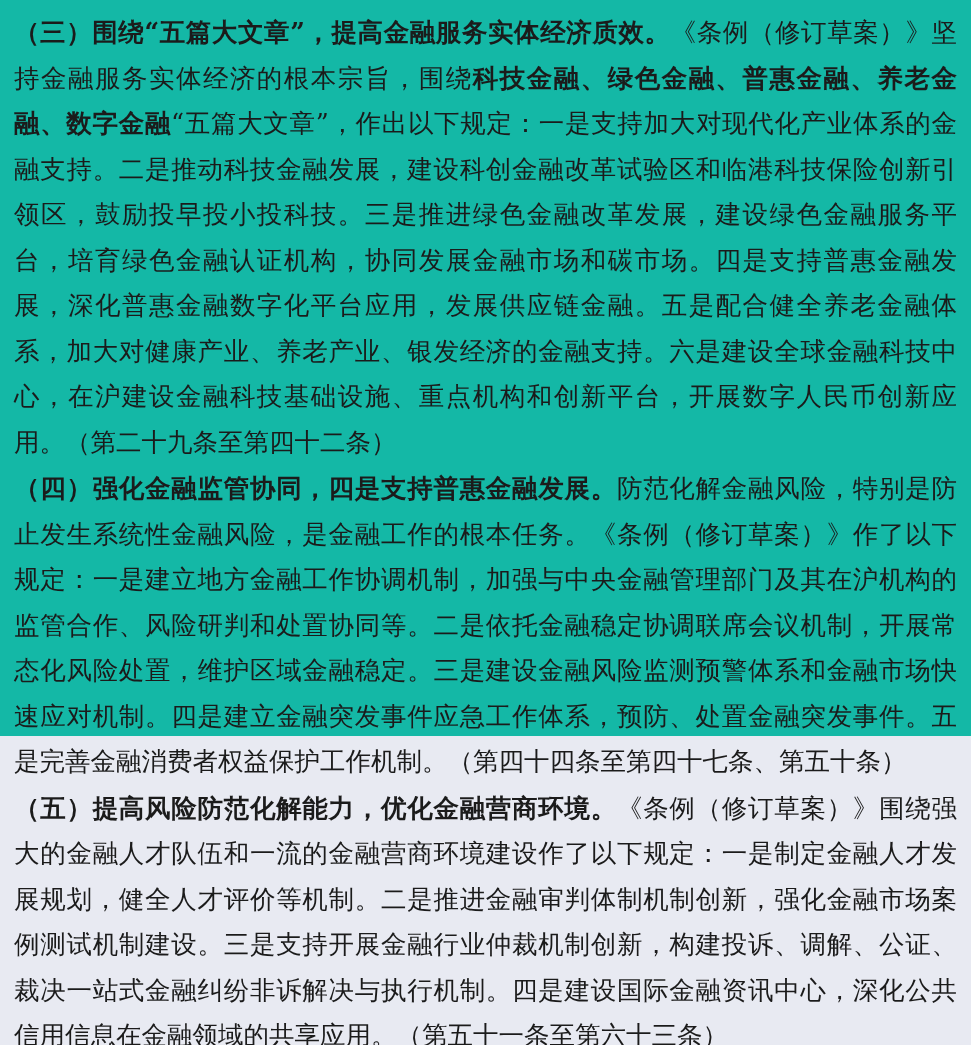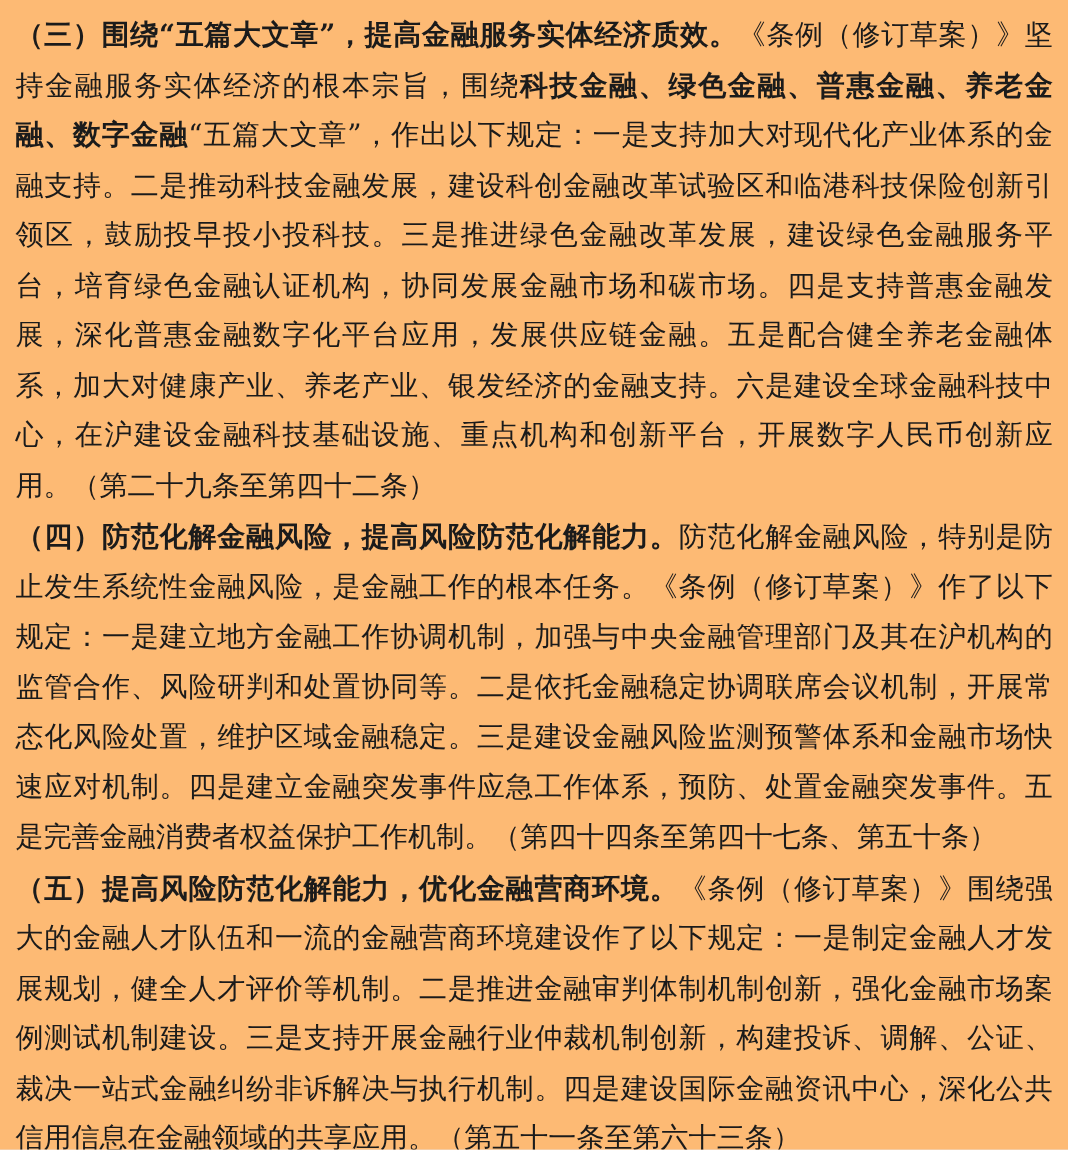--- a/index.html
+++ b/index.html
@@ -8,24 +8,24 @@
   }
   body {
     width: 971px;
     height: 1045px;
     background: #e8eaf2;
     font-family: "DejaVu Serif", serif;
     overflow: hidden;
   }
   .page {
     width: 971px;
-    height: 1045px;
+    height: 736px;
     box-sizing: border-box;
     padding: 10px 14px 0 14px;
-    background: #fdba74;
+    background: #14b8a6;
     position: relative;
   }
   .para {
     font-size: 25.5px;
     line-height: 45.5px;
     color: #1b1b1b;
     text-align: justify;
     text-justify: inter-ideograph;
     margin: 0 0 1px 0;
     letter-spacing: 0px;
@@ -35,15 +35,15 @@
   }
   .para .bold {
     font-weight: bold;
   }
 </style>
 </head>
 <body>
 
 <div class="page">
   <p class="para" id="p0"><span class="lead">（三）围绕“五篇大文章”，提高金融服务实体经济质效。</span><span class="">《条例（修订草案）》坚持金融服务实体经济的根本宗旨，围绕</span><span class="bold">科技金融、绿色金融、普惠金融、养老金融、数字金融</span><span class="">“五篇大文章”，作出以下规定：一是支持加大对现代化产业体系的金融支持。二是推动科技金融发展，建设科创金融改革试验区和临港科技保险创新引领区，鼓励投早投小投科技。三是推进绿色金融改革发展，建设绿色金融服务平台，培育绿色金融认证机构，协同发展金融市场和碳市场。四是支持普惠金融发展，深化普惠金融数字化平台应用，发展供应链金融。五是配合健全养老金融体系，加大对健康产业、养老产业、银发经济的金融支持。六是建设全球金融科技中心，在沪建设金融科技基础设施、重点机构和创新平台，开展数字人民币创新应用。（第二十九条至第四十二条）</span></p>
-  <p class="para" id="p1"><span class="lead">（四）防范化解金融风险，提高风险防范化解能力。</span><span class="">防范化解金融风险，特别是防止发生系统性金融风险，是金融工作的根本任务。《条例（修订草案）》作了以下规定：一是建立地方金融工作协调机制，加强与中央金融管理部门及其在沪机构的监管合作、风险研判和处置协同等。二是依托金融稳定协调联席会议机制，开展常态化风险处置，维护区域金融稳定。三是建设金融风险监测预警体系和金融市场快速应对机制。四是建立金融突发事件应急工作体系，预防、处置金融突发事件。五是完善金融消费者权益保护工作机制。（第四十四条至第四十七条、第五十条）</span></p>
+  <p class="para" id="p1"><span class="lead">（四）强化金融监管协同，四是支持普惠金融发展。</span><span class="">防范化解金融风险，特别是防止发生系统性金融风险，是金融工作的根本任务。《条例（修订草案）》作了以下规定：一是建立地方金融工作协调机制，加强与中央金融管理部门及其在沪机构的监管合作、风险研判和处置协同等。二是依托金融稳定协调联席会议机制，开展常态化风险处置，维护区域金融稳定。三是建设金融风险监测预警体系和金融市场快速应对机制。四是建立金融突发事件应急工作体系，预防、处置金融突发事件。五是完善金融消费者权益保护工作机制。（第四十四条至第四十七条、第五十条）</span></p>
   <p class="para" id="p2"><span class="lead">（五）提高风险防范化解能力，优化金融营商环境。</span><span class="">《条例（修订草案）》围绕强大的金融人才队伍和一流的金融营商环境建设作了以下规定：一是制定金融人才发展规划，健全人才评价等机制。二是推进金融审判体制机制创新，强化金融市场案例测试机制建设。三是支持开展金融行业仲裁机制创新，构建投诉、调解、公证、裁决一站式金融纠纷非诉解决与执行机制。四是建设国际金融资讯中心，深化公共信用信息在金融领域的共享应用。（第五十一条至第六十三条）</span></p>
 </div>
 
 </body></html>

